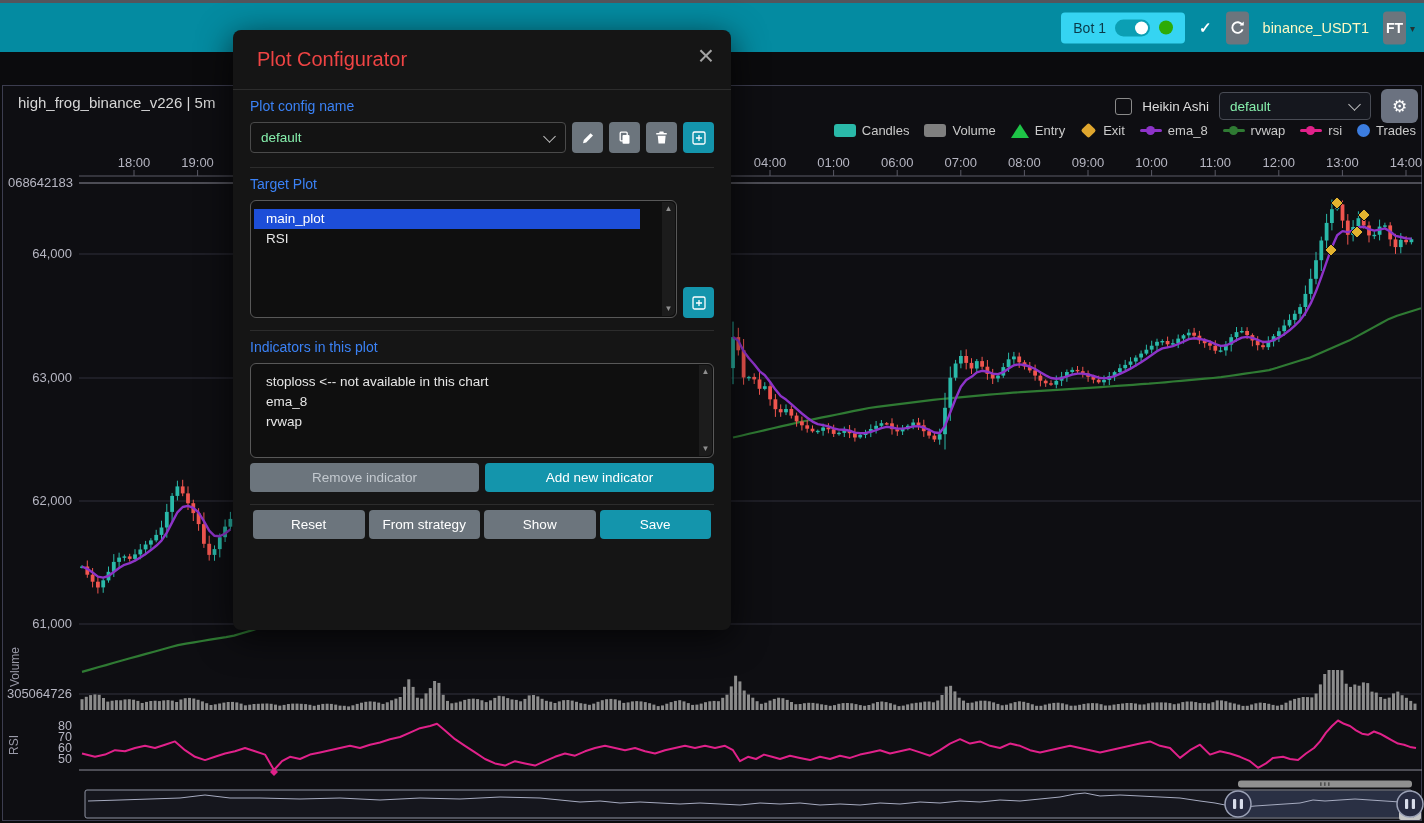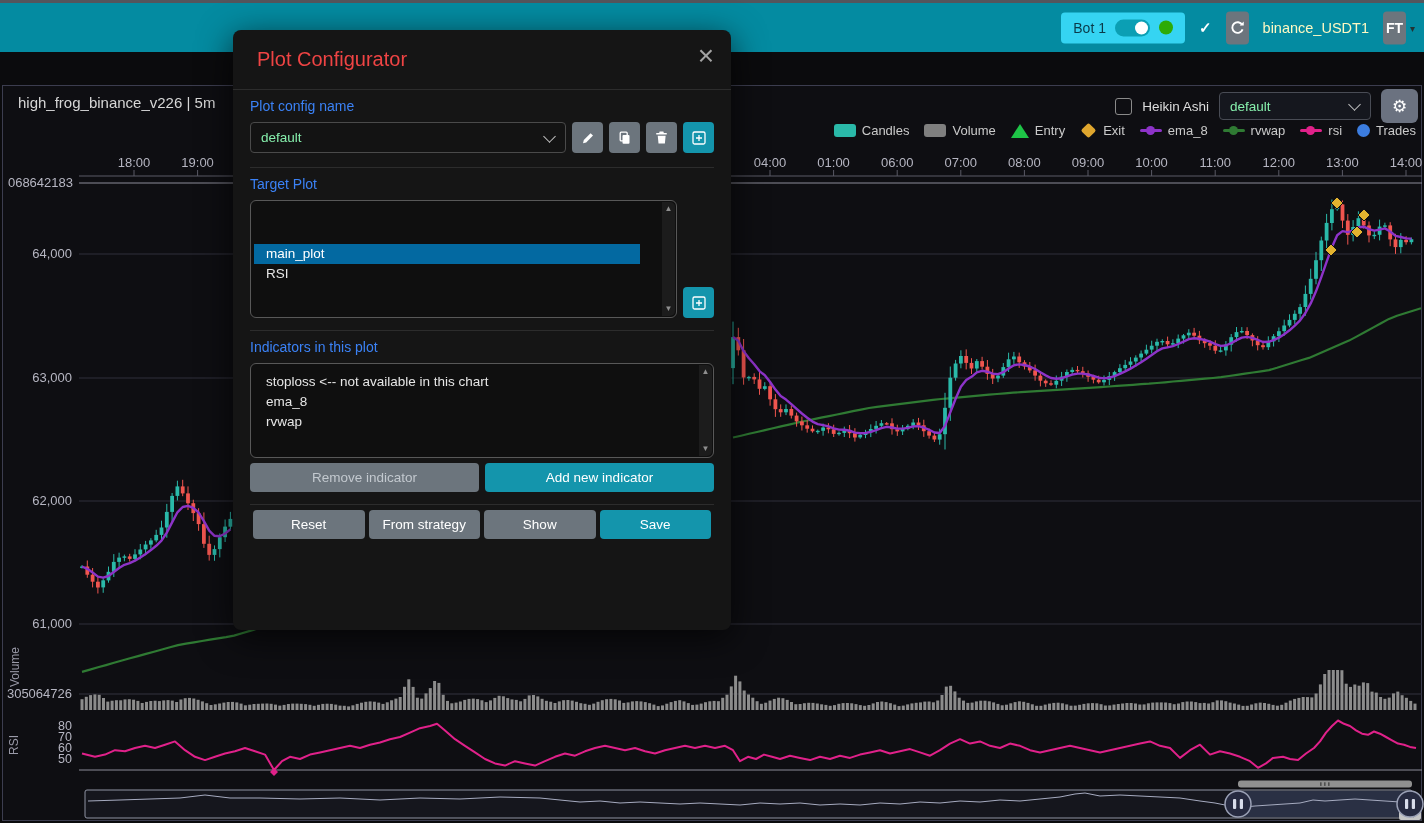--- a/index.html
+++ b/index.html
@@ -68,21 +68,21 @@
   .icon-btn.gray{background:#6c757d;} .icon-btn.teal{background:#1495ac;}
   hr.div1{border:none;border-top:1px solid #2c2c2c;margin:14px 0 0;}
   hr.div2{border:none;border-top:1px solid #2c2c2c;margin:12px 0 0;}
   .list-wrap{display:flex;align-items:flex-end;gap:6px;}
   .listbox{position:relative;background:#0f0f0f;border:1px solid #585858;border-radius:6px;
            box-sizing:border-box;padding:8px 16px 8px 0;overflow:hidden;}
   .listbox.tp{height:118px;flex:1;}
   .listbox.ind{height:95px;}
   .lrow{height:20px;line-height:20px;padding-left:12px;margin:0 20px 0 3px;font-size:13.5px;
         color:#e6e6e6;cursor:pointer;}
-  .lrow.sel{background:#0369a1;color:#fff;margin-top:35px;}
+  .lrow.sel{background:#1d4ed8;color:#fff;}
   .sb{position:absolute;top:1px;bottom:1px;right:1px;width:13px;background:#1c1c1c;
       border-radius:0 5px 5px 0;}
   .sb .up,.sb .dn{position:absolute;left:0;right:0;text-align:center;font-size:8px;color:#8f8f8f;
                   height:12px;line-height:12px;cursor:pointer;}
   .sb .up{top:1px;} .sb .dn{bottom:1px;}
   .btn{border:none;border-radius:4px;color:#fff;font-size:13.5px;font-family:"Liberation Sans",sans-serif;
        display:flex;align-items:center;justify-content:center;cursor:pointer;height:29px;}
   .btn.gray{background:#6c757d;} .btn.teal{background:#1495ac;}
   .two-btn{display:flex;gap:6px;margin-top:5px;}
   .two-btn .b1{flex:1;color:#c3c9cf;} .two-btn .b2{flex:1;}

